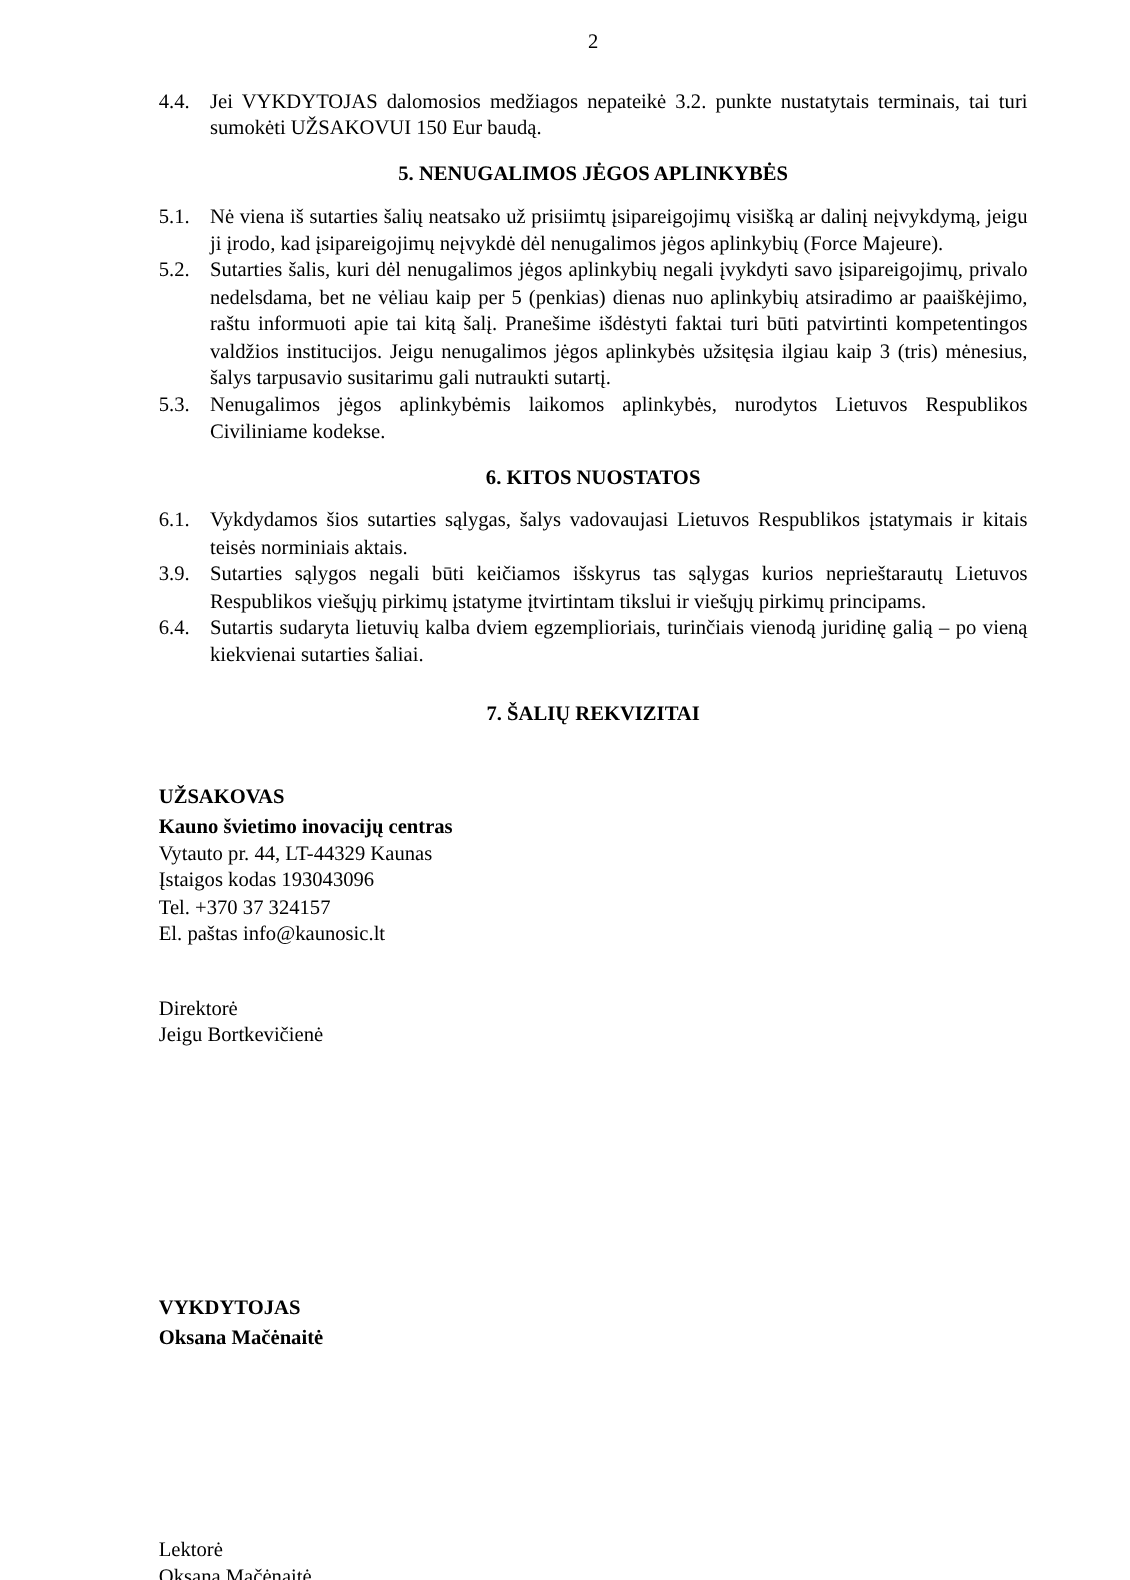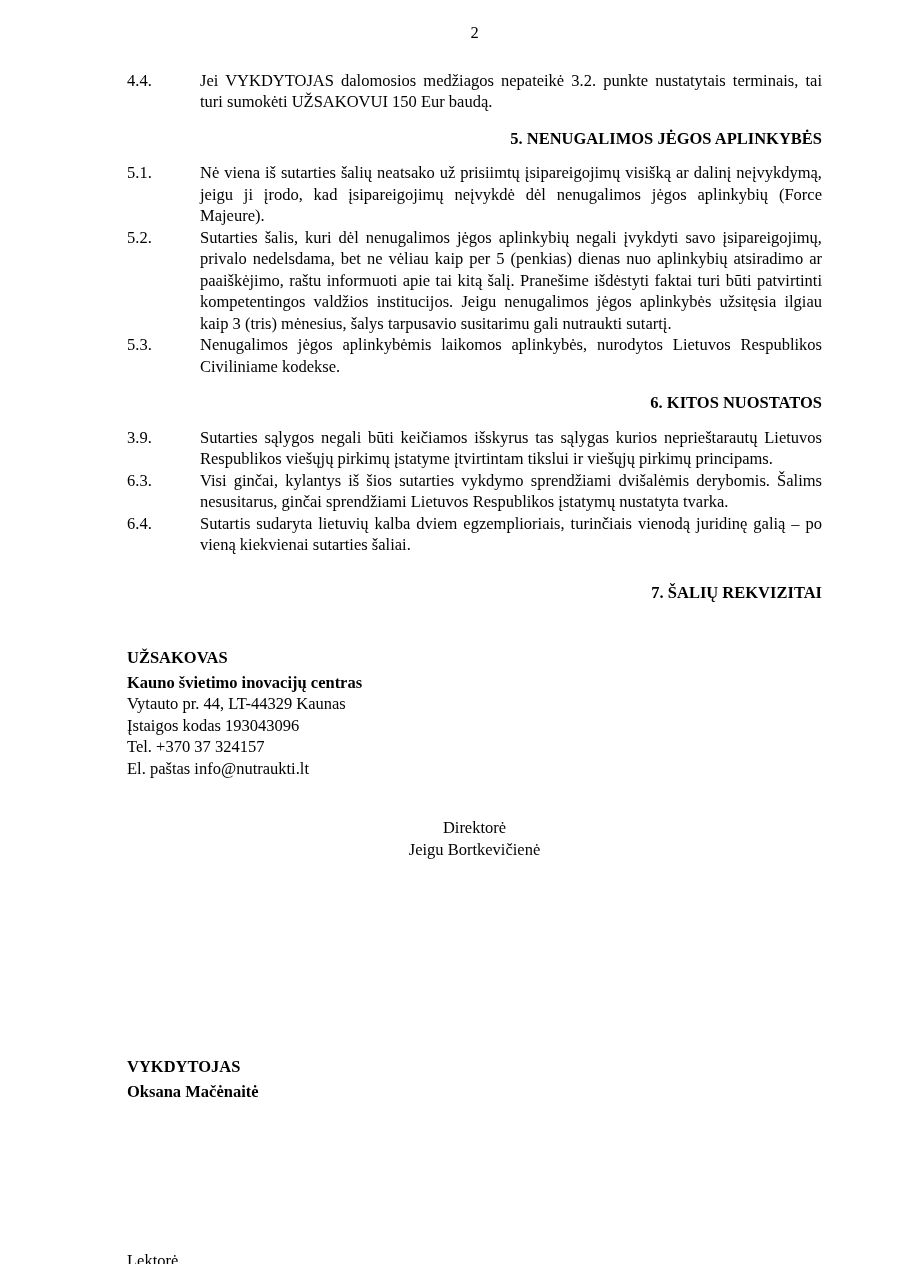--- a/index.html
+++ b/index.html
@@ -18,52 +18,51 @@
     font-size: 16.5px;
     line-height: 21.5px;
   }
   .page-number {
     text-align: center;
     margin-bottom: 26px;
   }
   .clause {
     display: flex;
     align-items: flex-start;
-    gap: 32px;
   }
   .clause-num {
     flex: 0 0 41px;
   }
   .clause-text {
     flex: 1 1 auto;
     text-align: justify;
   }
   .section-title {
     font-weight: bold;
-    text-align: right;
+    text-align: center;
     margin: 15px 0 13px 0;
   }
   .section-title.big-gap {
     margin-top: 26px;
   }
   .requisites {
     display: flex;
     margin-top: 44px;
     flex-direction: column;
   }
   .req-col-left {
     flex: 0 0 409px;
   }
   .req-col-right {
     flex: 1 1 auto;
   }
   .bold { font-weight: bold; }
   .req-org { margin-top: 3px; }
   .req-line { white-space: nowrap; }
-  .signer-left { margin-top: 38px; text-align: center; }
+  .signer-left { margin-top: 38px; }
   .signer-right { margin-top: 148px; }
   .sig-row {
     display: flex;
     justify-content: space-between;
     margin-top: 24px;
   }
   .sig-line {
     height: 0;
     border-bottom: 1.5px solid #000000;
   }
@@ -97,42 +96,42 @@
     <span class="clause-text">Sutarties šalis, kuri dėl nenugalimos jėgos aplinkybių negali įvykdyti savo įsipareigojimų, privalo nedelsdama, bet ne vėliau kaip per 5 (penkias) dienas nuo aplinkybių atsiradimo ar paaiškėjimo, raštu informuoti apie tai kitą šalį. Pranešime išdėstyti faktai turi būti patvirtinti kompetentingos valdžios institucijos. Jeigu nenugalimos jėgos aplinkybės užsitęsia ilgiau kaip 3 (tris) mėnesius, šalys tarpusavio susitarimu gali nutraukti sutartį.</span>
   </div>
   <div class="clause">
     <span class="clause-num">5.3.</span>
     <span class="clause-text">Nenugalimos jėgos aplinkybėmis laikomos aplinkybės, nurodytos Lietuvos Respublikos Civiliniame kodekse.</span>
   </div>
 
   <div class="section-title">6. KITOS NUOSTATOS</div>
 
   <div class="clause">
+    <span class="clause-num">6.1.</span>
+    <span class="clause-text">Vykdydamos šios sutarties sąlygas, šalys vadovaujasi Lietuvos Respublikos įstatymais ir kitais teisės norminiais aktais.</span>
+  </div>
+  <div class="clause">
     <span class="clause-num">3.9.</span>
     <span class="clause-text">Sutarties sąlygos negali būti keičiamos išskyrus tas sąlygas kurios neprieštarautų Lietuvos Respublikos viešųjų pirkimų įstatyme įtvirtintam tikslui ir viešųjų pirkimų principams.</span>
-  </div>
-  <div class="clause">
-    <span class="clause-num">6.3.</span>
-    <span class="clause-text">Visi ginčai, kylantys iš šios sutarties vykdymo sprendžiami dvišalėmis derybomis. Šalims nesusitarus, ginčai sprendžiami Lietuvos Respublikos įstatymų nustatyta tvarka.</span>
   </div>
   <div class="clause">
     <span class="clause-num">6.4.</span>
     <span class="clause-text">Sutartis sudaryta lietuvių kalba dviem egzemplioriais, turinčiais vienodą juridinę galią – po vieną kiekvienai sutarties šaliai.</span>
   </div>
 
   <div class="section-title big-gap">7. ŠALIŲ REKVIZITAI</div>
 
   <div class="requisites">
     <div class="req-col-left">
       <div class="bold">UŽSAKOVAS</div>
       <div class="bold req-org">Kauno švietimo inovacijų centras</div>
       <div class="req-line">Vytauto pr. 44, LT-44329 Kaunas</div>
       <div class="req-line">Įstaigos kodas 193043096</div>
       <div class="req-line">Tel. +370 37 324157</div>
-      <div class="req-line">El. paštas info@nutraukti.lt</div>
+      <div class="req-line">El. paštas info@kaunosic.lt</div>
       <div class="signer-left">
         <div>Direktorė</div>
         <div>Jeigu Bortkevičienė</div>
       </div>
     </div>
     <div class="req-col-right">
       <div class="bold">VYKDYTOJAS</div>
       <div class="bold req-org">Oksana Mačėnaitė</div>
       <div class="signer-right">
         <div>Lektorė</div>

